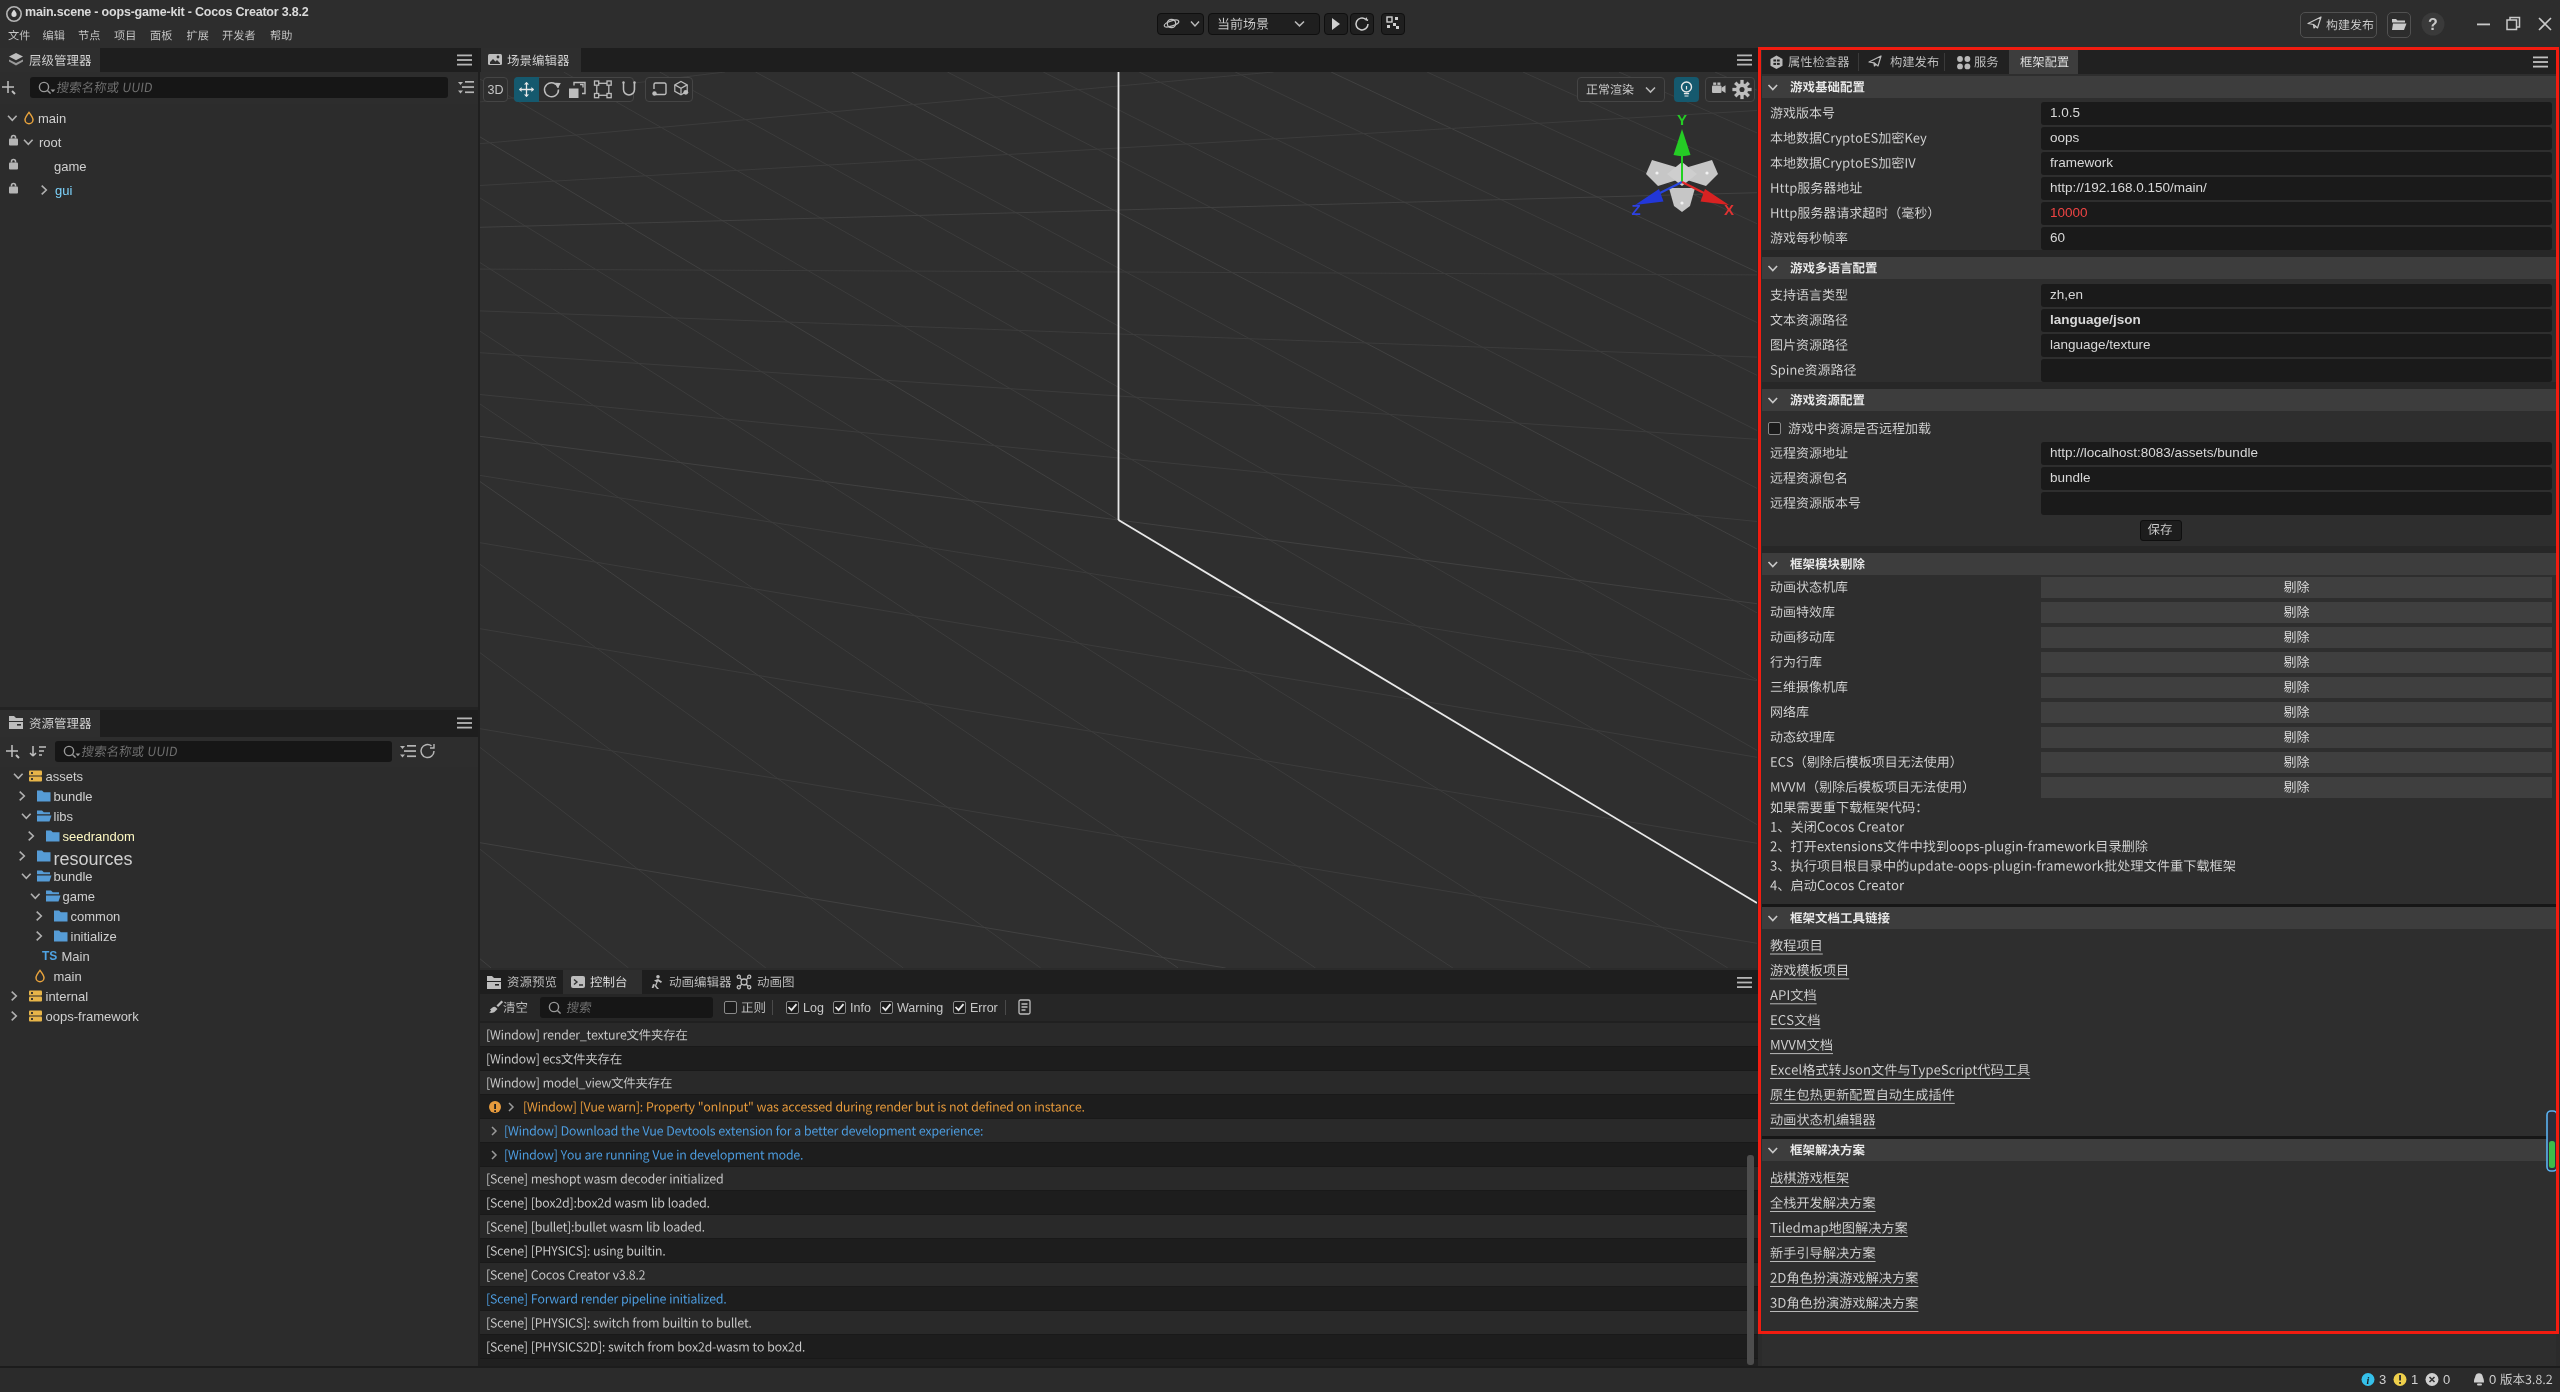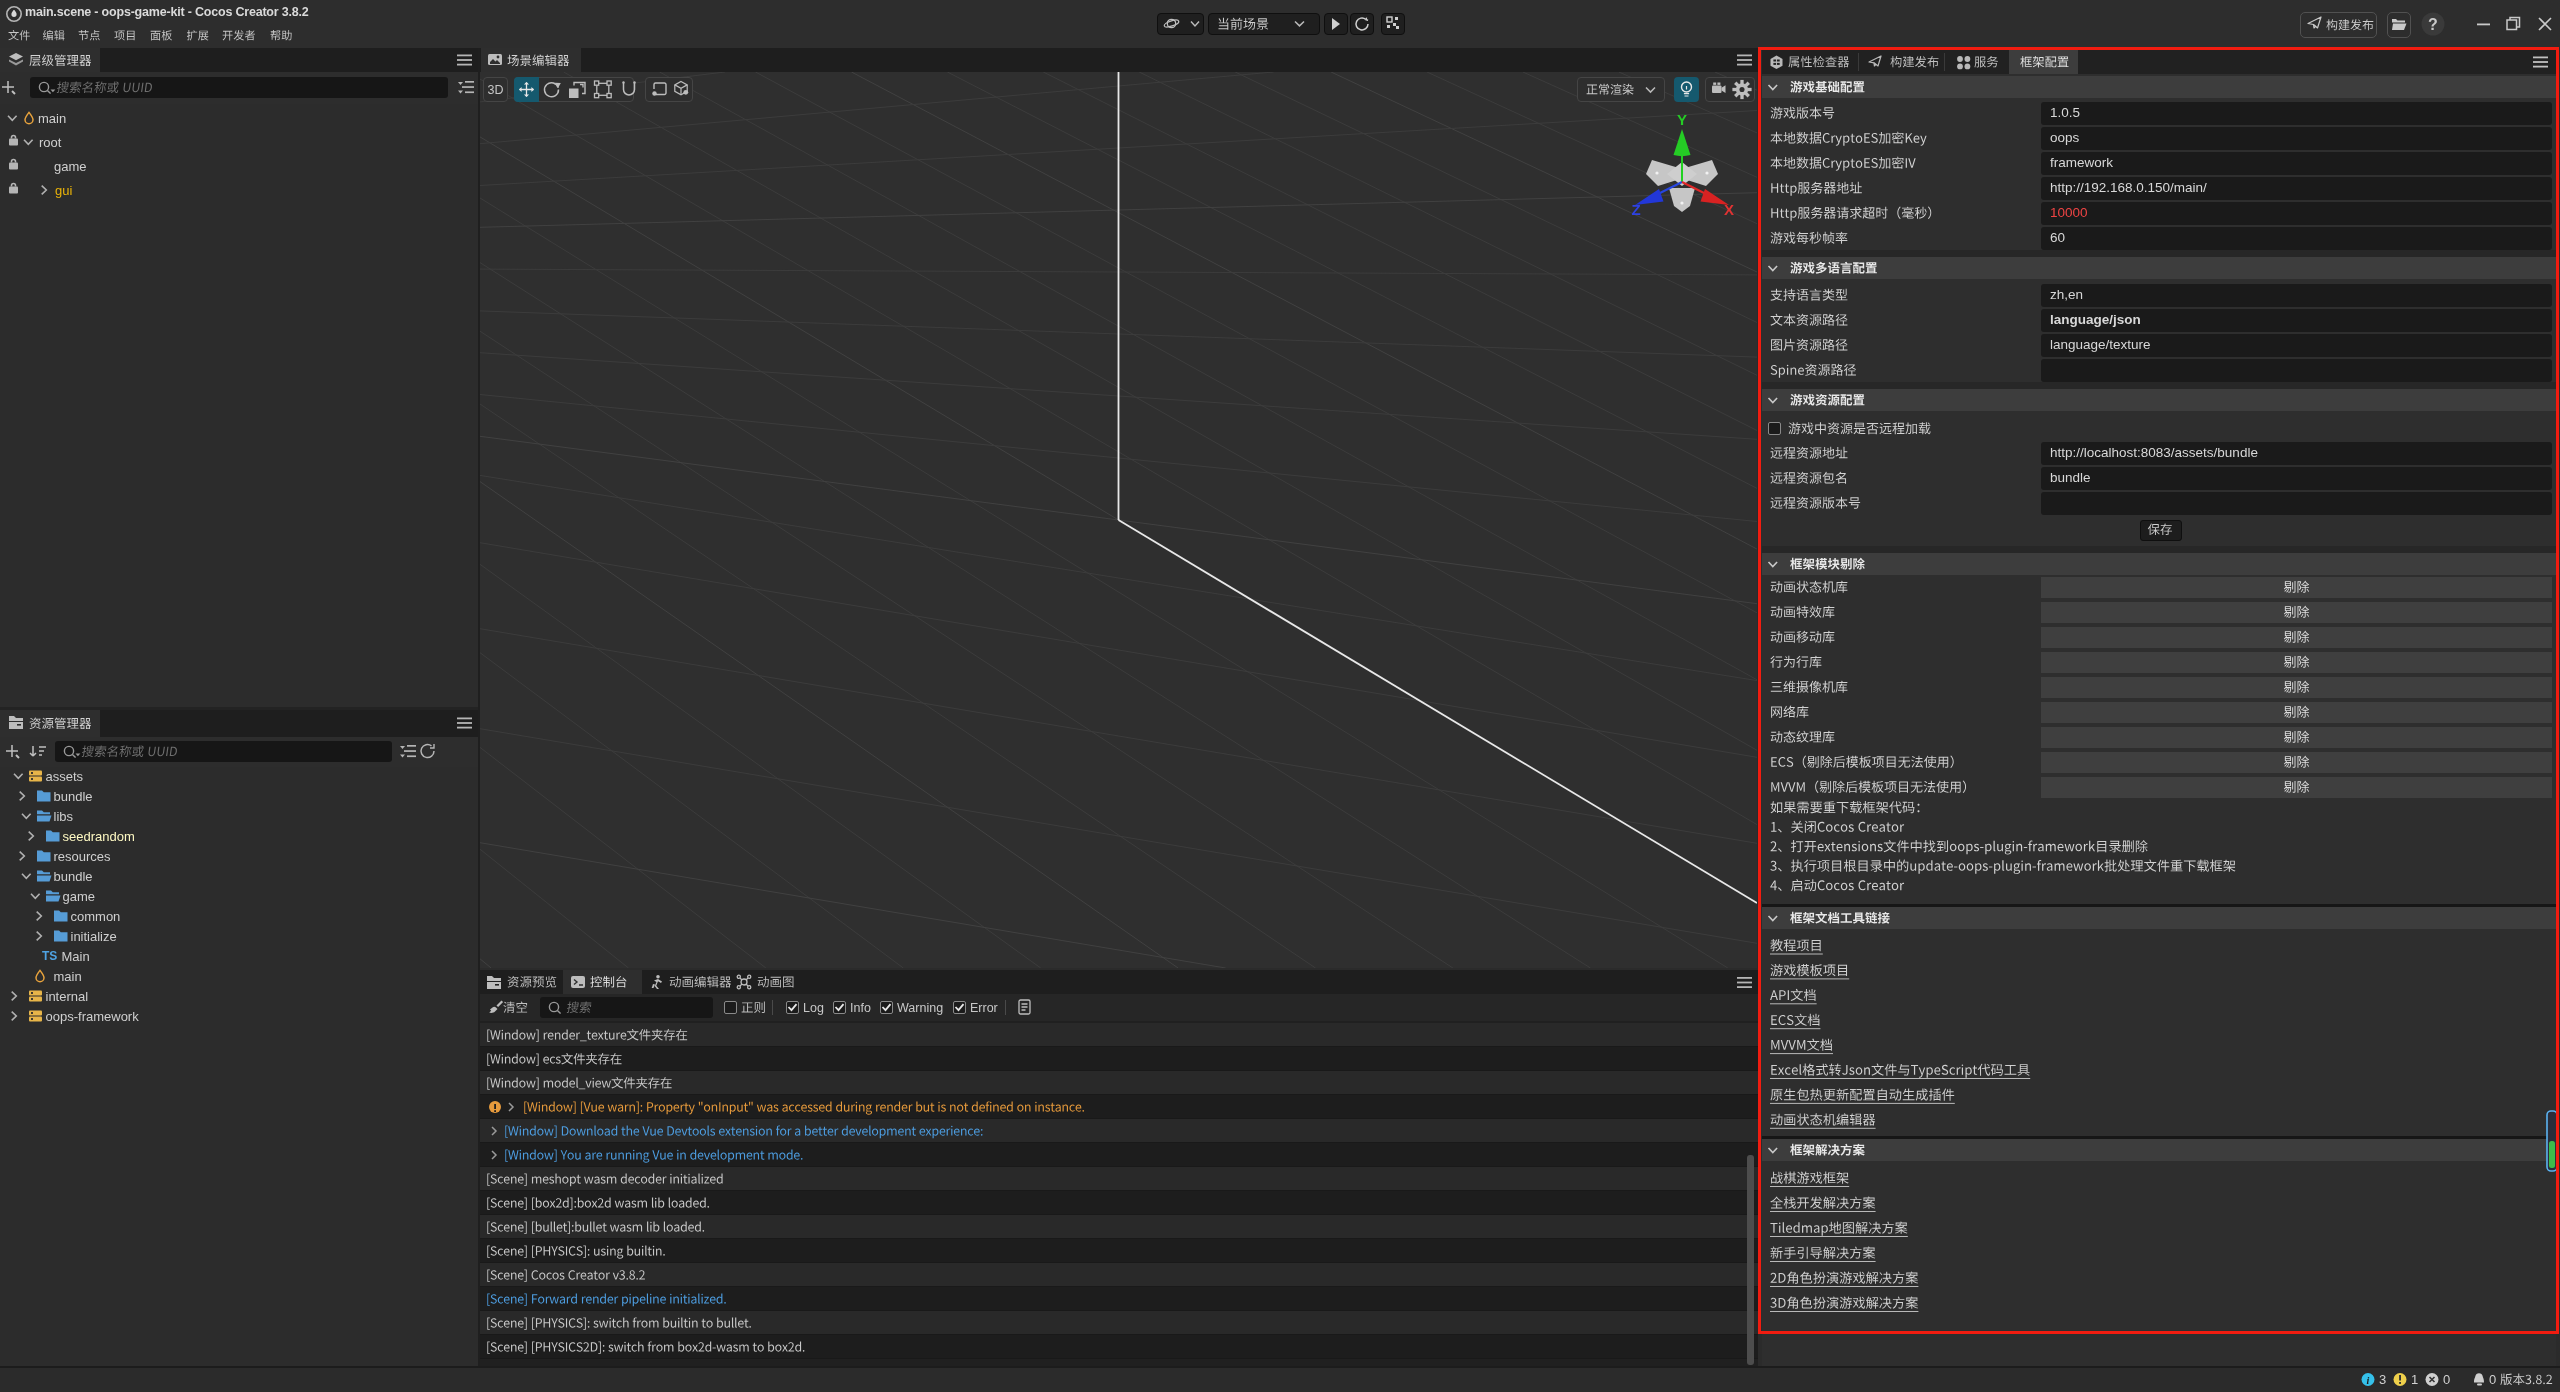--- a/index.html
+++ b/index.html
@@ -2168,26 +2168,26 @@
       <use href="#g95" transform="translate(2535.4 1384.0) scale(0.01250)"></use>
       <use href="#g86" transform="translate(2542.3 1384.0) scale(0.01250)"></use>
       <use href="#g91" transform="translate(2545.8 1384.0) scale(0.01250)"></use>
     </g>
   </svg>
 <div style="position:absolute;left:0;top:0;z-index:40;width:2560px;height:1180px;pointer-events:none">
     <div style="position:absolute;left:25px;top:5.5px;font-size:12.5px;color:#dadada;font-weight:700;white-space:pre;line-height:1;letter-spacing:-0.2px;">main.scene - oops-game-kit - Cocos Creator 3.8.2</div>
     <div style="position:absolute;left:38px;top:111.5px;font-size:13px;color:#d0d0d0;font-weight:400;white-space:pre;line-height:1;">main</div>
     <div style="position:absolute;left:39px;top:135.5px;font-size:13px;color:#d0d0d0;font-weight:400;white-space:pre;line-height:1;">root</div>
     <div style="position:absolute;left:54px;top:159.5px;font-size:13px;color:#d0d0d0;font-weight:400;white-space:pre;line-height:1;">game</div>
-    <div style="position:absolute;left:55px;top:183.5px;font-size:13px;color:#eab308;font-weight:400;white-space:pre;line-height:1;">gui</div>
+    <div style="position:absolute;left:55px;top:183.5px;font-size:13px;color:#7dd3fc;font-weight:400;white-space:pre;line-height:1;">gui</div>
     <div style="position:absolute;left:45.5px;top:769.5px;font-size:13px;color:#cfcfcf;font-weight:400;white-space:pre;line-height:1;">assets</div>
     <div style="position:absolute;left:53.5px;top:789.5px;font-size:13px;color:#cfcfcf;font-weight:400;white-space:pre;line-height:1;">bundle</div>
     <div style="position:absolute;left:53.5px;top:809.5px;font-size:13px;color:#cfcfcf;font-weight:400;white-space:pre;line-height:1;">libs</div>
     <div style="position:absolute;left:62.5px;top:829.5px;font-size:13px;color:#fef9c3;font-weight:400;white-space:pre;line-height:1;">seedrandom</div>
-    <div style="position:absolute;left:53.5px;top:849.5px;font-size:13px;color:#cfcfcf;font-weight:400;white-space:pre;line-height:1;">resources</div>
+    <div style="position:absolute;left:53.5px;top:849.5px;font-size:18px;color:#cfcfcf;font-weight:400;white-space:pre;line-height:1;">resources</div>
     <div style="position:absolute;left:53.5px;top:869.5px;font-size:13px;color:#cfcfcf;font-weight:400;white-space:pre;line-height:1;">bundle</div>
     <div style="position:absolute;left:62.5px;top:889.5px;font-size:13px;color:#cfcfcf;font-weight:400;white-space:pre;line-height:1;">game</div>
     <div style="position:absolute;left:70.5px;top:909.5px;font-size:13px;color:#cfcfcf;font-weight:400;white-space:pre;line-height:1;">common</div>
     <div style="position:absolute;left:70.5px;top:929.5px;font-size:13px;color:#cfcfcf;font-weight:400;white-space:pre;line-height:1;">initialize</div>
     <div style="position:absolute;left:42px;top:949.5px;font-size:12px;color:#4fa3e3;font-weight:700;white-space:pre;line-height:1;">TS</div>
     <div style="position:absolute;left:61.5px;top:949.5px;font-size:13px;color:#cfcfcf;font-weight:400;white-space:pre;line-height:1;">Main</div>
     <div style="position:absolute;left:53.5px;top:969.5px;font-size:13px;color:#cfcfcf;font-weight:400;white-space:pre;line-height:1;">main</div>
     <div style="position:absolute;left:45.5px;top:989.5px;font-size:13px;color:#cfcfcf;font-weight:400;white-space:pre;line-height:1;">internal</div>
     <div style="position:absolute;left:45.5px;top:1009.5px;font-size:13px;color:#cfcfcf;font-weight:400;white-space:pre;line-height:1;">oops-framework</div>
     <div style="position:absolute;left:487.5px;top:84px;font-size:12.5px;color:#c5c5c5;font-weight:400;white-space:pre;line-height:1;">3D</div>

